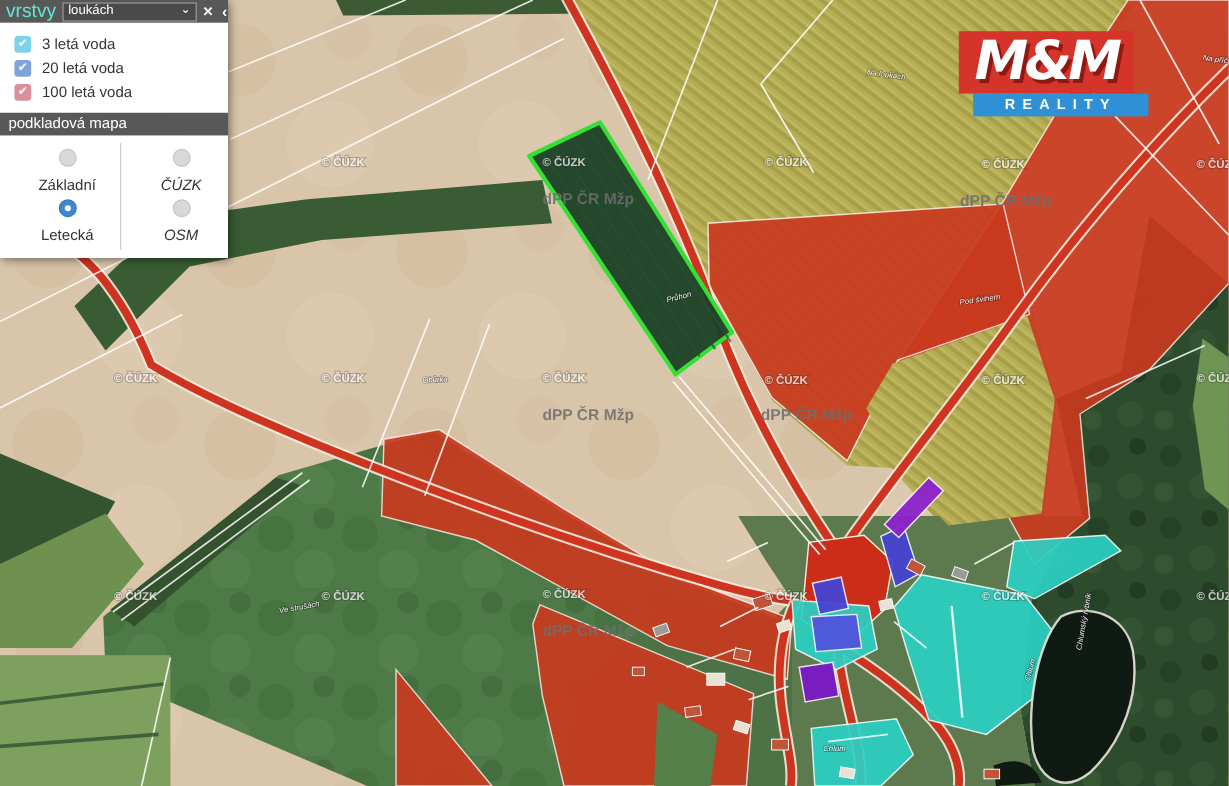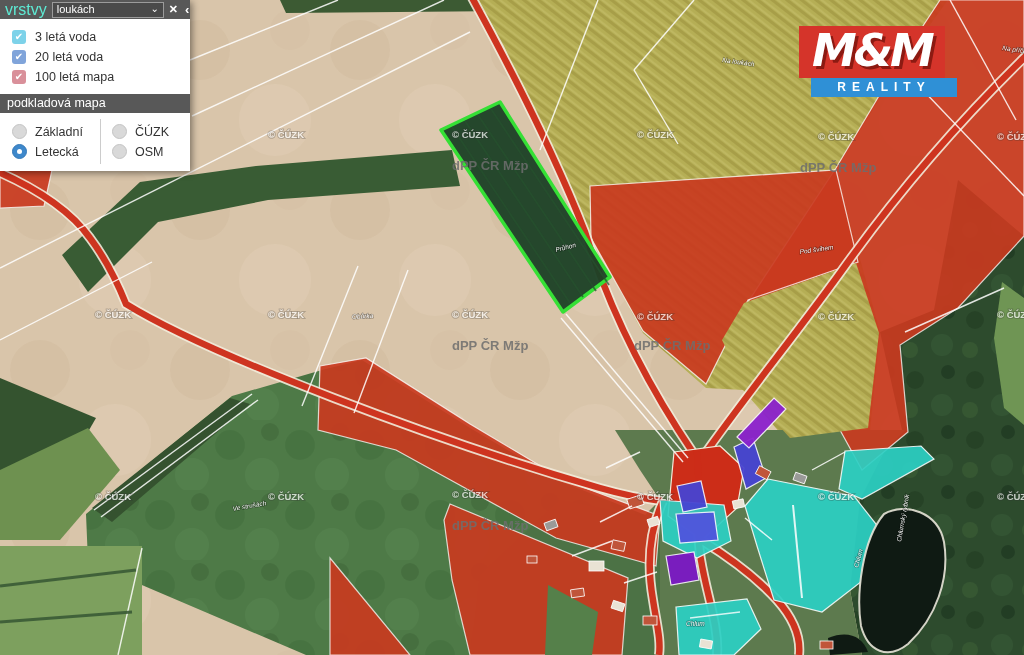--- a/index.html
+++ b/index.html
@@ -16,22 +16,22 @@
   .fake-select .chev{font-size:10px;margin-top:-3px;}
   .hbtn{color:#fff;font-size:11px;font-weight:bold;cursor:pointer;margin-left:auto;}
   .hbtn2{color:#fff;font-size:13px;font-weight:bold;cursor:pointer;margin-left:2px;}
   .panel-body{background:#fff;padding:5px 0 4px 0;}
   .chk-row{display:flex;align-items:center;gap:9px;margin:6px 12px;}
   .chk-box{width:14px;height:14px;border-radius:3px;color:#fff;font-size:10px;line-height:14px;text-align:center;cursor:pointer;flex:0 0 auto;}
   .chk-label{font-size:12.5px;color:#333;}
   .panel-subheader{height:19px;background:#585858;color:#fff;font-size:12.5px;line-height:19px;padding-left:7px;}
   .radio-area{background:#fff;display:flex;padding:6px 0 7px 0;}
   .radio-col{width:88px;padding-left:12px;}
-  .radio-col + .radio-col{border-left:1px solid #ccc;padding-left:11px;width:78px;}
-  .radio-row{display:flex;align-items:center;gap:8px;margin:5px 0;}
+  .radio-col + .radio-col{border-left:1px solid #ccc;padding-left:11px;width:78px;font-style:italic;}
+  .radio-row{display:flex;align-items:center;gap:8px;margin:5px 0;flex-direction:column;}
   .radio-dot{width:13px;height:13px;border-radius:50%;background:#d9d9d9;border:1px solid #c4c4c4;position:relative;cursor:pointer;flex:0 0 auto;}
   .radio-dot.sel{background:#3e88cb;border-color:#3579b8;}
   .radio-dot.sel::after{content:"";position:absolute;left:4px;top:4px;width:5px;height:5px;background:#fff;border-radius:50%;}
   .radio-label{font-size:12.5px;color:#333;}
 
   
   .logo{position:absolute;left:799px;top:26px;z-index:15;}
   .logo-top{width:146px;height:52px;background:#d5342a;color:#fff;text-align:center;
     font-family:"DejaVu Sans",sans-serif;font-weight:bold;font-style:italic;font-size:45px;line-height:50px;
     letter-spacing:-3px;text-shadow:3px 3px 0 #8c1a12;}
@@ -260,21 +260,21 @@
         <div class="chk-row">
           <span class="chk-box" style="background: rgb(125, 210, 233);">✔</span>
           <span class="chk-label">3 letá voda</span>
         </div>
         <div class="chk-row">
           <span class="chk-box" style="background: rgb(128, 164, 218);">✔</span>
           <span class="chk-label">20 letá voda</span>
         </div>
         <div class="chk-row">
           <span class="chk-box" style="background: rgb(217, 144, 154);">✔</span>
-          <span class="chk-label">100 letá mapa</span>
+          <span class="chk-label">100 letá voda</span>
         </div>
       </div>
     <div class="panel-subheader">podkladová mapa</div>
     <div class="radio-area">
       <div class="radio-col" id="radio-col1">
           <div class="radio-row">
             <span class="radio-dot"></span>
             <span class="radio-label">Základní</span>
           </div>
           <div class="radio-row">

